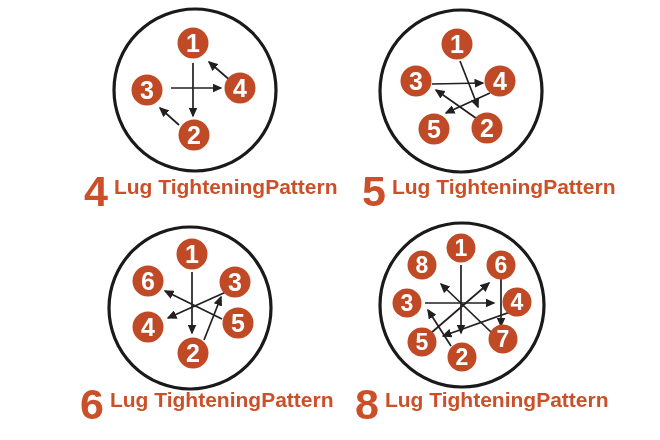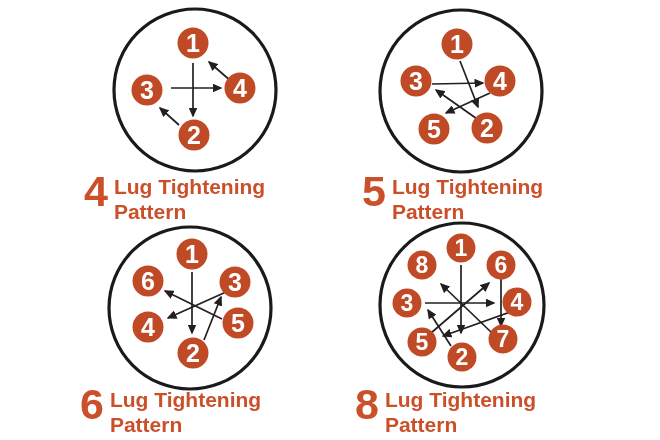--- a/index.html
+++ b/index.html
@@ -28,21 +28,21 @@
   #cap3{left:355px;top:387px;}
 
   .cap-num{
     font-weight:bold;
     font-size:43px;
     line-height:34px;
     letter-spacing:-1px;
   }
   .cap-text{
     display:flex;
-    flex-direction:column;
+    flex-direction:row;
     text-align:left;
   }
   .cap-line1,.cap-line2{
     font-weight:bold;
     font-size:21px;
     line-height:25px;
     white-space:nowrap;
   }
 </style>
 </head>

